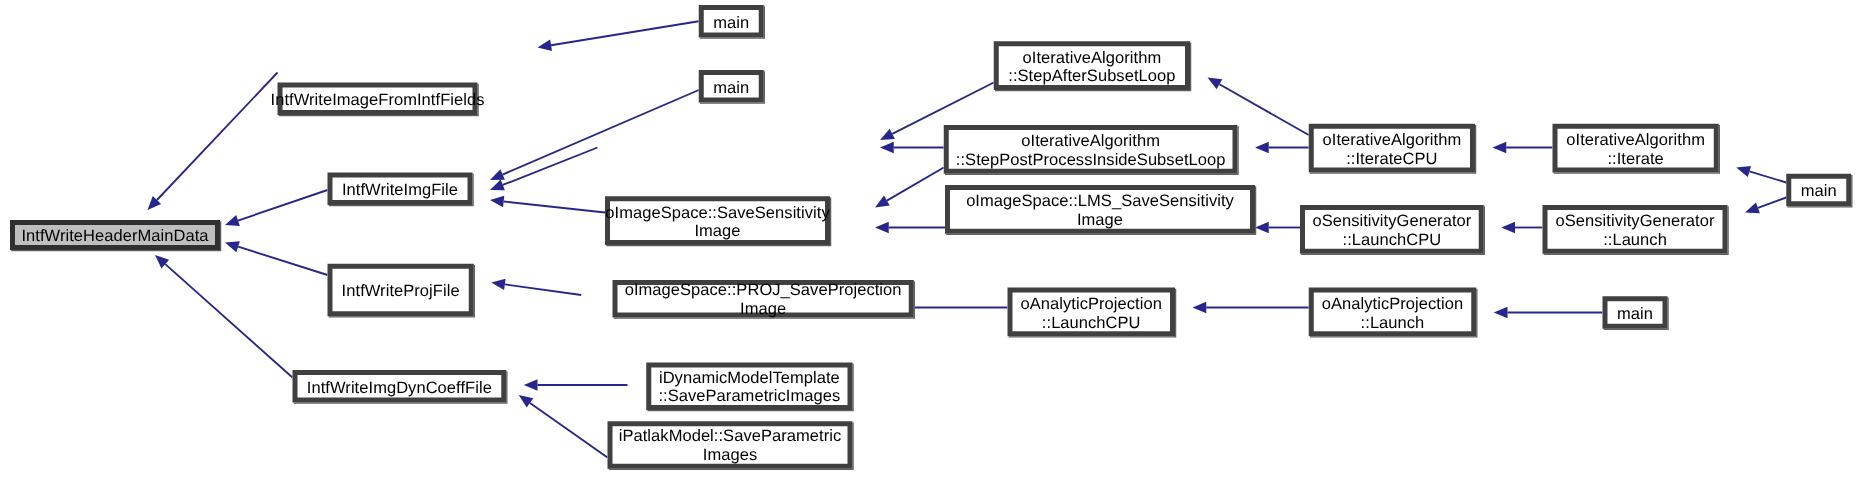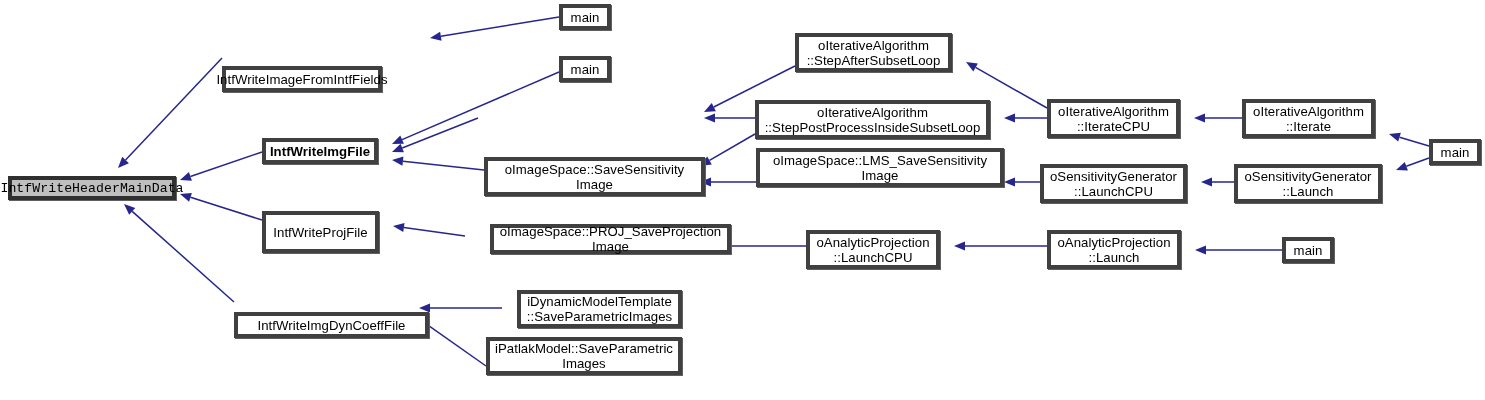--- a/index.html
+++ b/index.html
@@ -93,28 +93,28 @@
       <polygon points="1201,182 1212,177.4 1212,186.6" fill="#26268c"></polygon>
       <line x1="1047" y1="246" x2="965" y2="246" stroke="#26268c" stroke-width="1.5"></line>
       <polygon points="954,246 965,241.4 965,250.6" fill="#26268c"></polygon>
       <line x1="1429" y1="146" x2="1399.5360891374326" y2="137.16082674122978" stroke="#26268c" stroke-width="1.5"></line>
       <polygon points="1389,134 1400.8578894110378,132.75482582921248 1398.2142888638273,141.5668276532471" fill="#26268c"></polygon>
       <line x1="1429" y1="158" x2="1406.3377276583728" y2="166.24082630604624" stroke="#26268c" stroke-width="1.5"></line>
       <polygon points="1396,170 1404.765709568174,161.91777655799945 1407.9097457485716,170.56387605409304" fill="#26268c"></polygon>
       <line x1="1282" y1="250" x2="1206" y2="250" stroke="#26268c" stroke-width="1.5"></line>
       <polygon points="1195,250 1206,245.4 1206,254.6" fill="#26268c"></polygon>
     </svg>
-<div class="node highlight" style="left: 8px; top: 176px; width: 168px; height: 24px; font-family: Liberation Mono, monospace;">IntfWriteHeaderMainData</div>
+<div class="node highlight" style="left: 8px; top: 176px; width: 168px; height: 24px;">IntfWriteHeaderMainData</div>
     <div class="node" style="left: 222px; top: 32px; width: 160px; height: 26px; margin-top: 34px;">IntfWriteImageFromIntfFields</div>
     <div class="node" style="left: 559px; top: 4px; width: 52px; height: 26px;">main</div>
     <div class="node" style="left: 559px; top: 56px; width: 52px; height: 26px;">main</div>
-    <div class="node" style="left: 262px; top: 138px; width: 116px; height: 26px; font-weight: bold;">IntfWriteImgFile</div>
+    <div class="node" style="left: 262px; top: 138px; width: 116px; height: 26px;">IntfWriteImgFile</div>
     <div class="node" style="left: 262px; top: 211px; width: 117px; height: 42px;">IntfWriteProjFile</div>
-    <div class="node" style="left: 234px; top: 296px; width: 195px; height: 26px; margin-top: 16px;">IntfWriteImgDynCoeffFile</div>
-    <div class="node" style="left: 484px; top: 157px; width: 221px; height: 39px;">oImageSpace::SaveSensitivity
+    <div class="node" style="left: 234px; top: 296px; width: 171px; height: 26px;">IntfWriteImgDynCoeffFile</div>
+    <div class="node" style="left: 484px; top: 157px; width: 180px; height: 39px;">oImageSpace::SaveSensitivity
 Image</div>
     <div class="node" style="left: 490px; top: 224px; width: 241px; height: 30px;">oImageSpace::PROJ_SaveProjection
 Image</div>
     <div class="node" style="left: 502px; top: 290px; width: 165px; height: 38px; margin-left: 15px;">iDynamicModelTemplate
 ::SaveParametricImages</div>
     <div class="node" style="left: 486px; top: 337px; width: 196px; height: 38px;">iPatlakModel::SaveParametric
 Images</div>
     <div class="node" style="left: 795px; top: 33px; width: 157px; height: 39px;">oIterativeAlgorithm
 ::StepAfterSubsetLoop</div>
     <div class="node" style="left: 755px; top: 100px; width: 235px; height: 39px;">oIterativeAlgorithm

